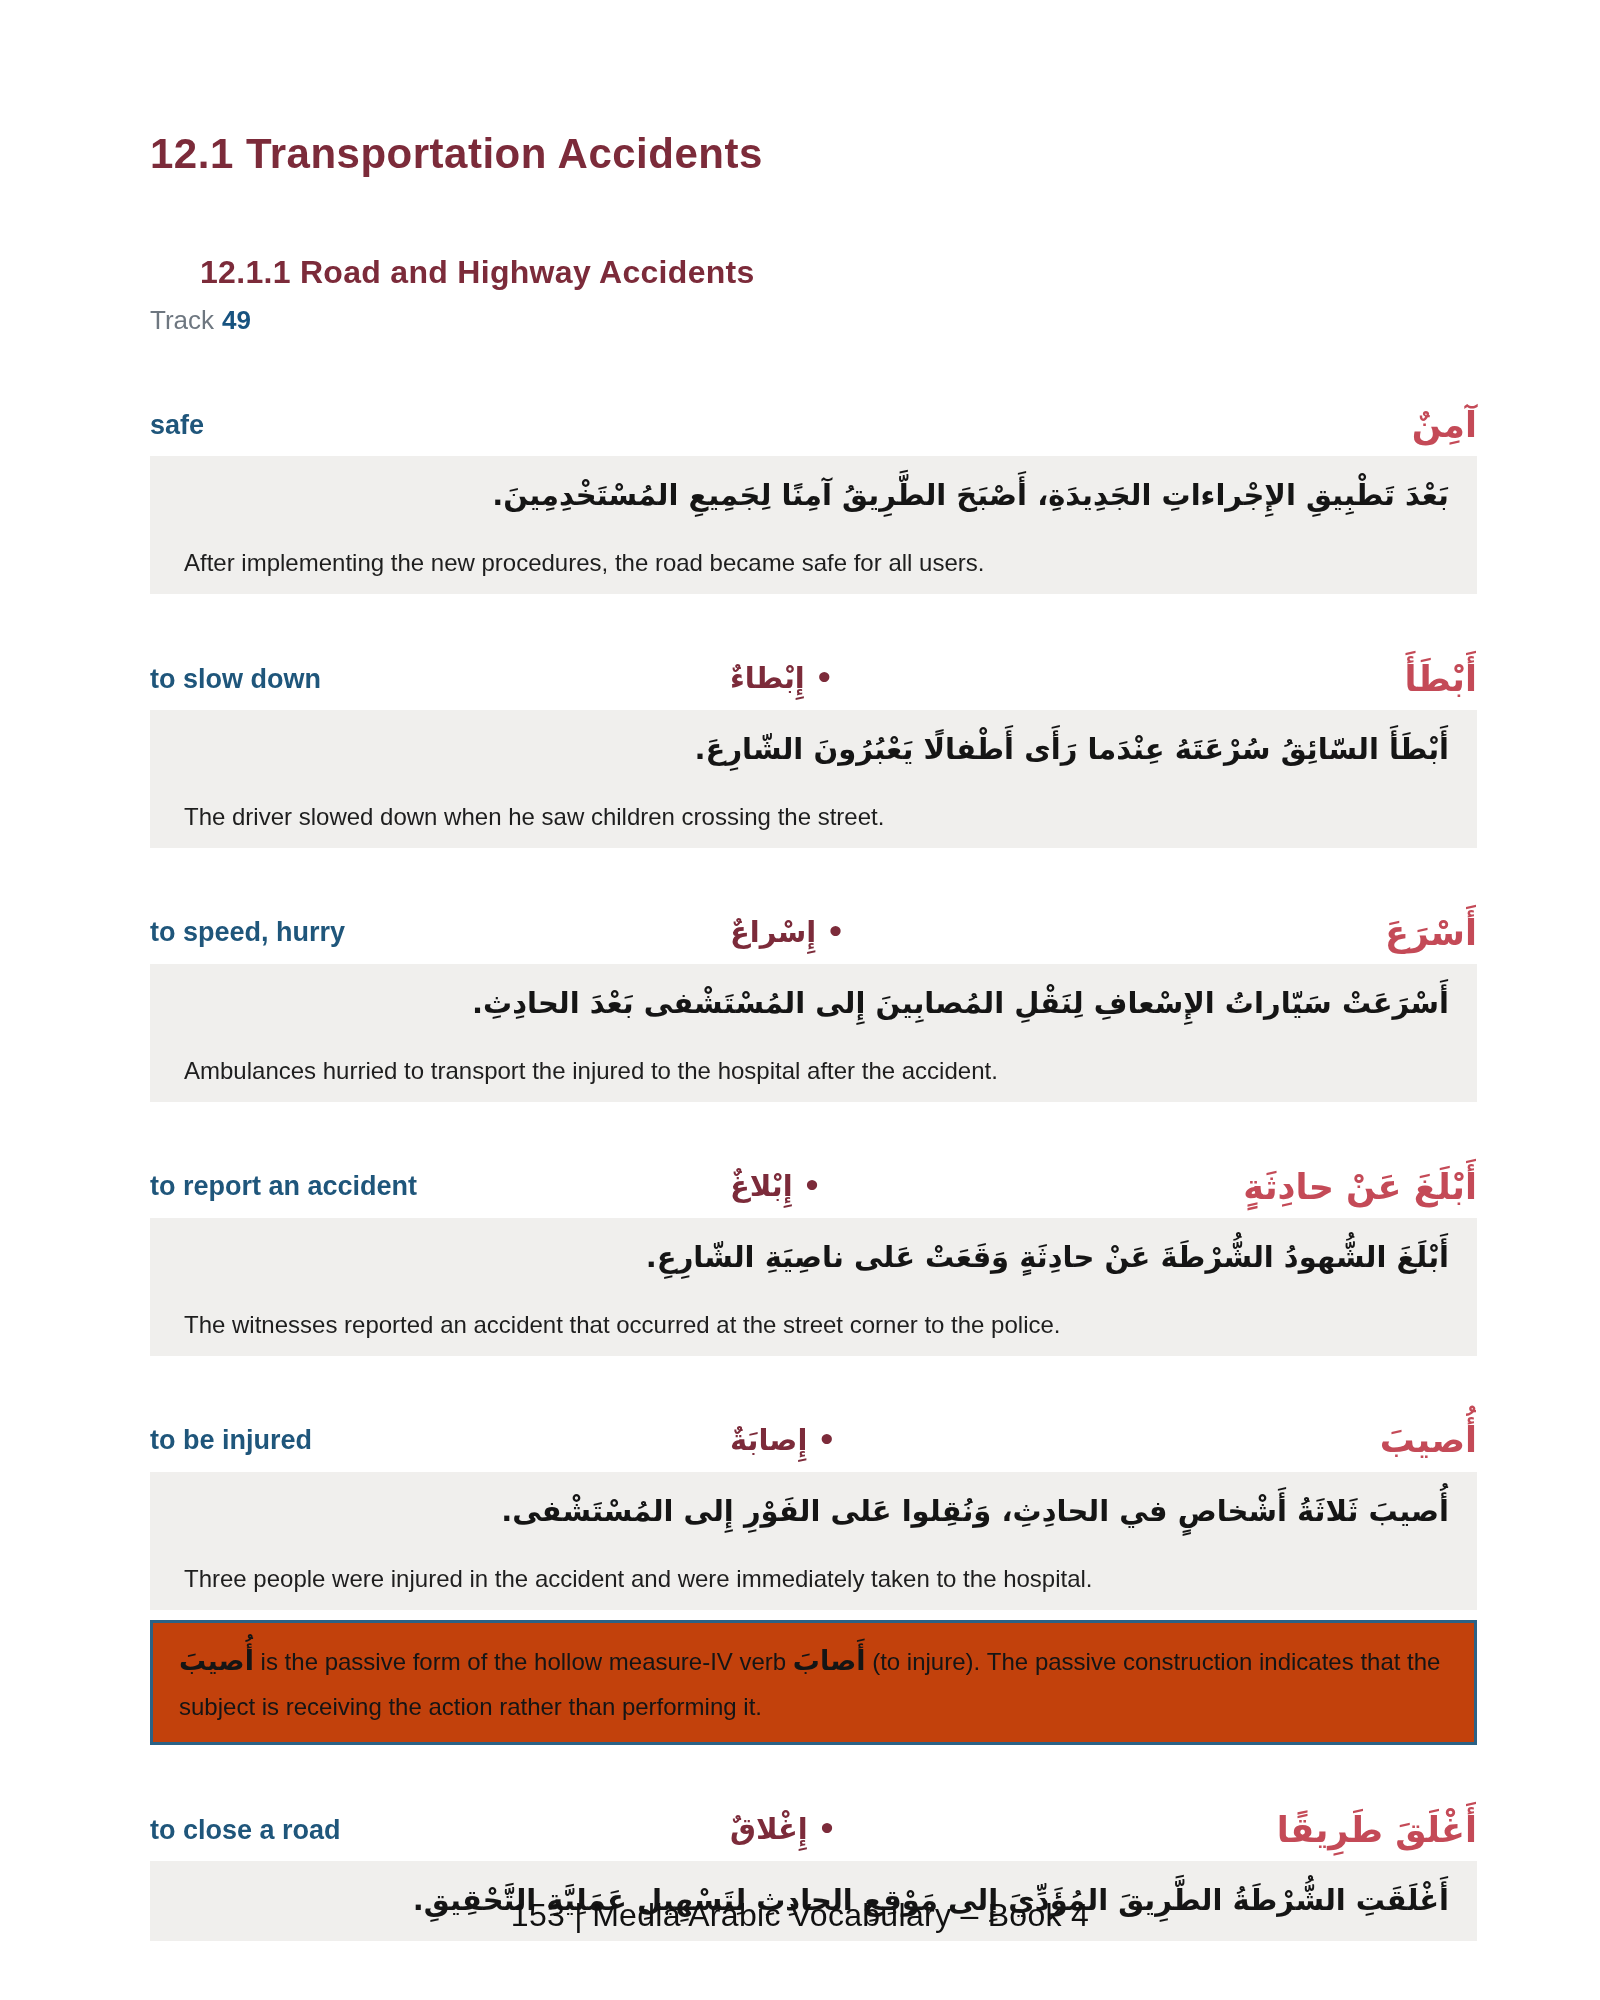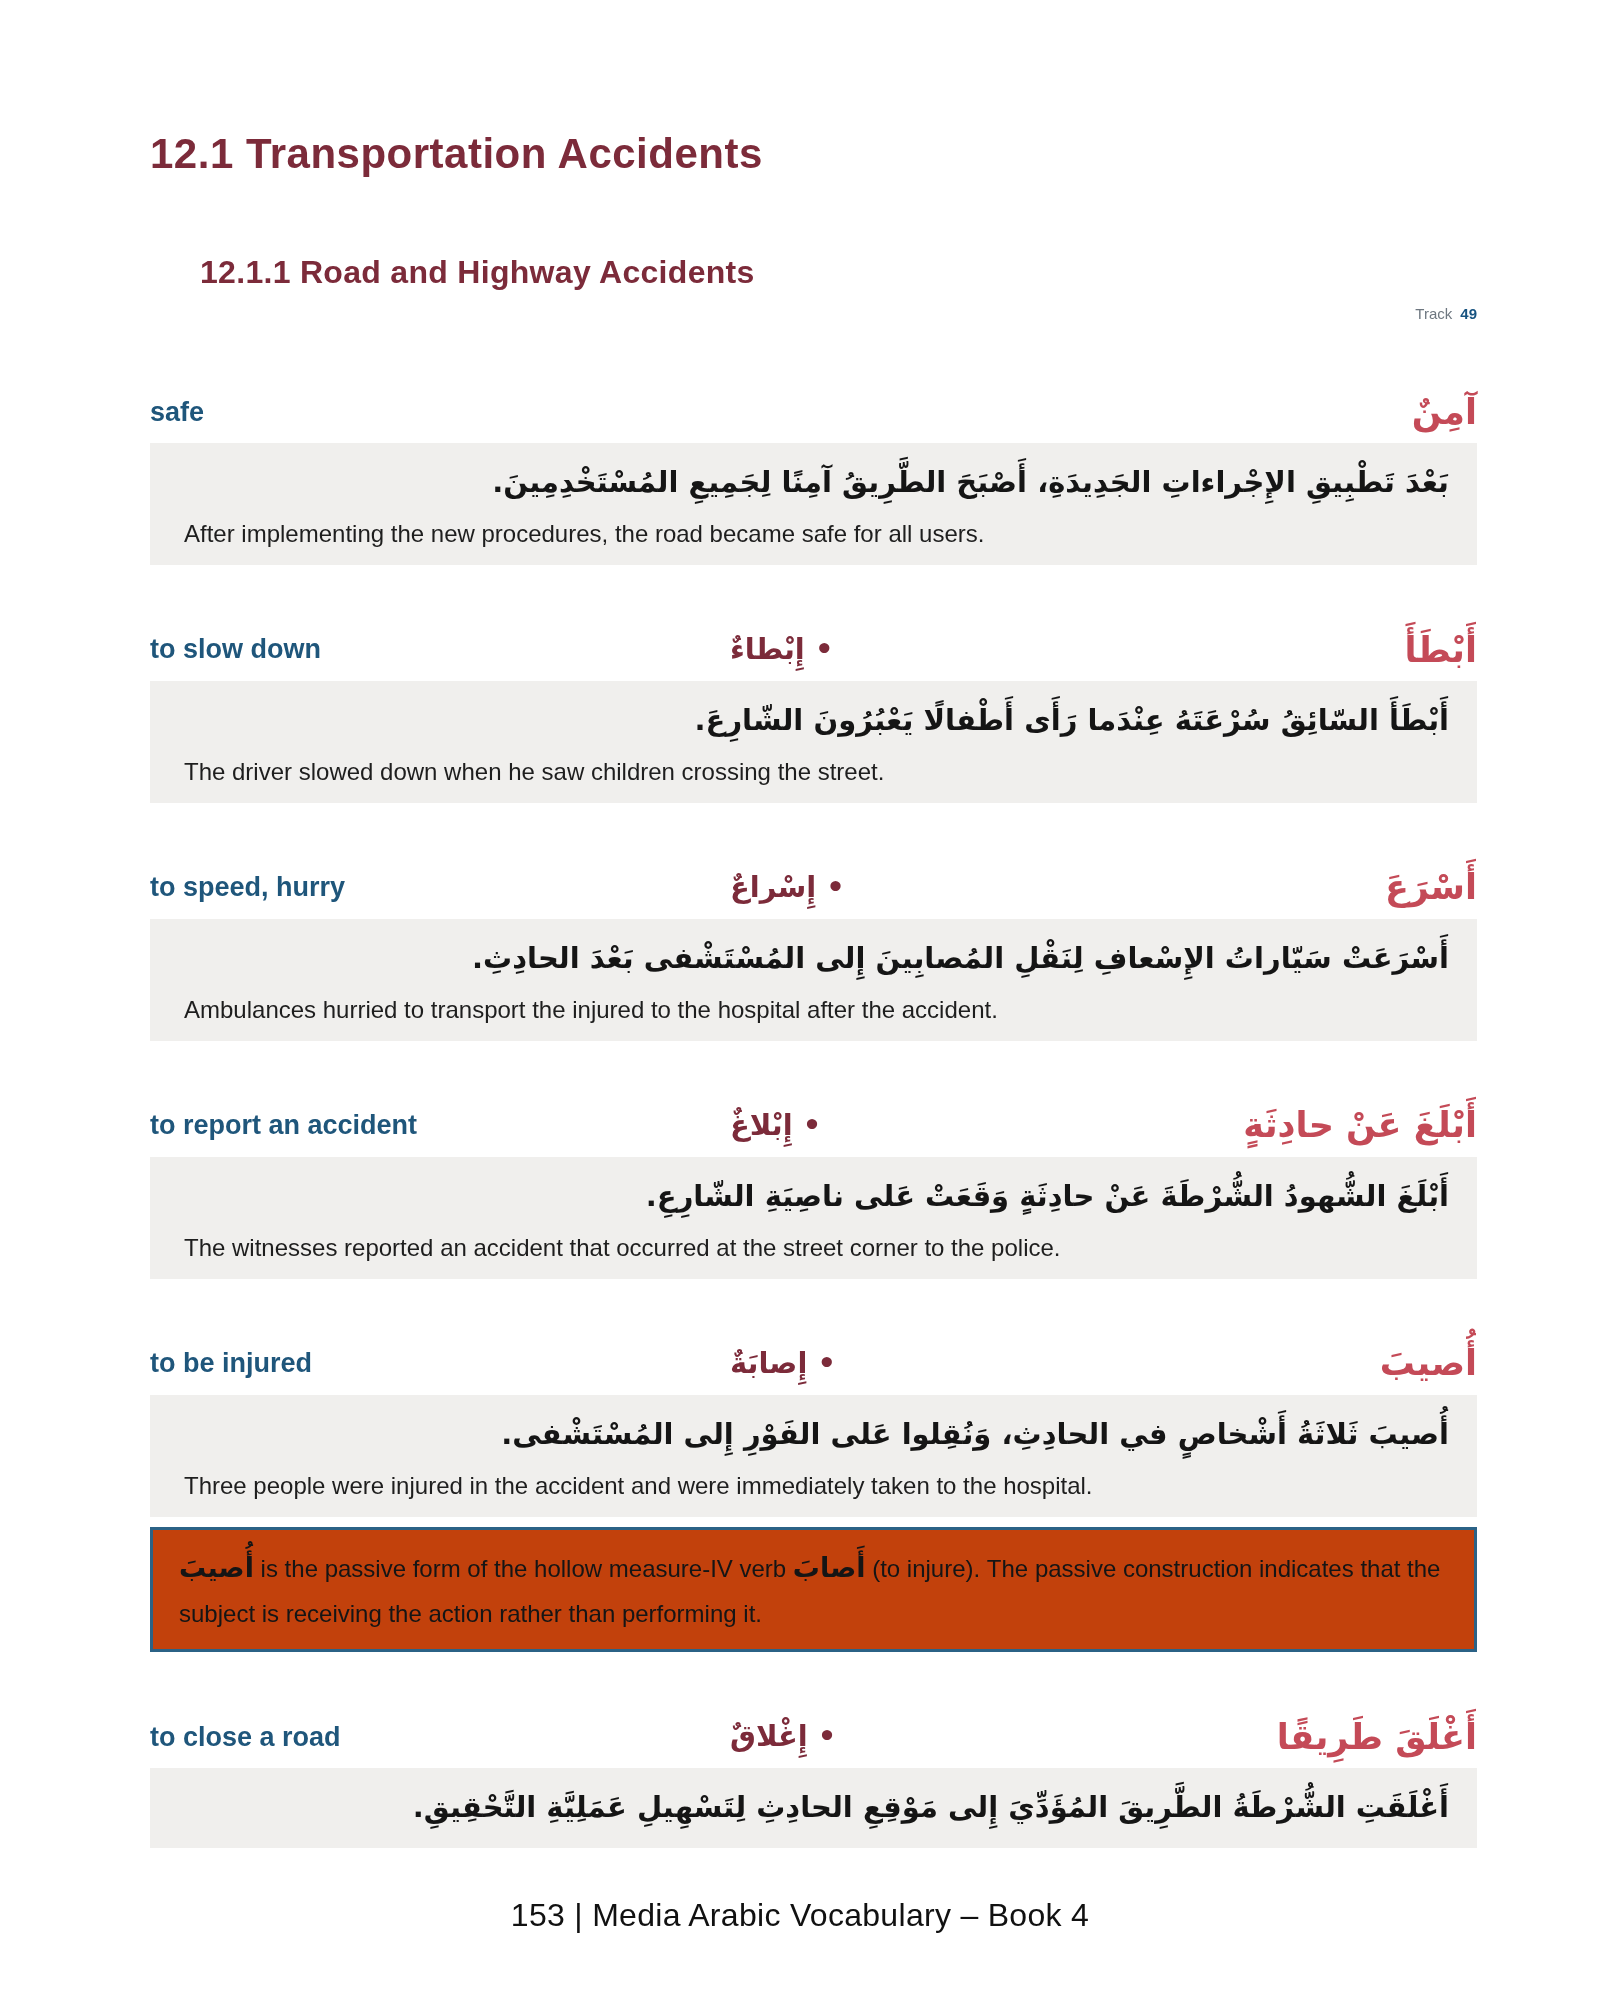--- a/index.html
+++ b/index.html
@@ -16,21 +16,21 @@
     margin:0;
     font-size:42px; font-weight:bold;
     color:#7C2B3A; letter-spacing:.5px;
     line-height:1.15;
   }
   .subtitle {
     margin:76px 0 0 50px;
     font-size:32px; font-weight:bold;
     color:#7C2B3A; letter-spacing:.3px;
   }
-  .track { text-align:right; margin-top:14px; font-size:15px; line-height:1.2; }
+  .track { text-align:left; margin-top:14px; font-size:26px; line-height:1.2; }
   .track-label { color:#6E7780; }
   .track-num { color:#175380; font-weight:bold; margin-left:8px; }
 
   .entry { margin-top:30px; }
   .entry.first { margin-top:56px; }
   .entry-header { display:flex; align-items:flex-end; height:80px;justify-content:flex-end; }
   .entry.first .entry-header { height:58px; }
 
   .gloss {
     width:580px;
@@ -58,21 +58,21 @@
     margin-top:6px;
     padding:16px 28px;
   }
   .example-ar {
     direction:rtl; text-align:right;
     font-family:"DejaVu Sans", sans-serif;
     font-size:29px; font-weight:bold;
     color:#151515; line-height:1.65;
   }
   .example-en {
-    margin-top:12px; padding-left:6px;
+    margin-top:28px; padding-left:6px;
     font-size:24px; color:#1E1E1E; line-height:1.25;
   }
 
   .note-box {
     border:3px solid #2B6286;
     background:#c2410c;
     margin-top:10px;
     padding:14px 26px;
     font-size:24px; color:#151515; line-height:1.8;
   }

